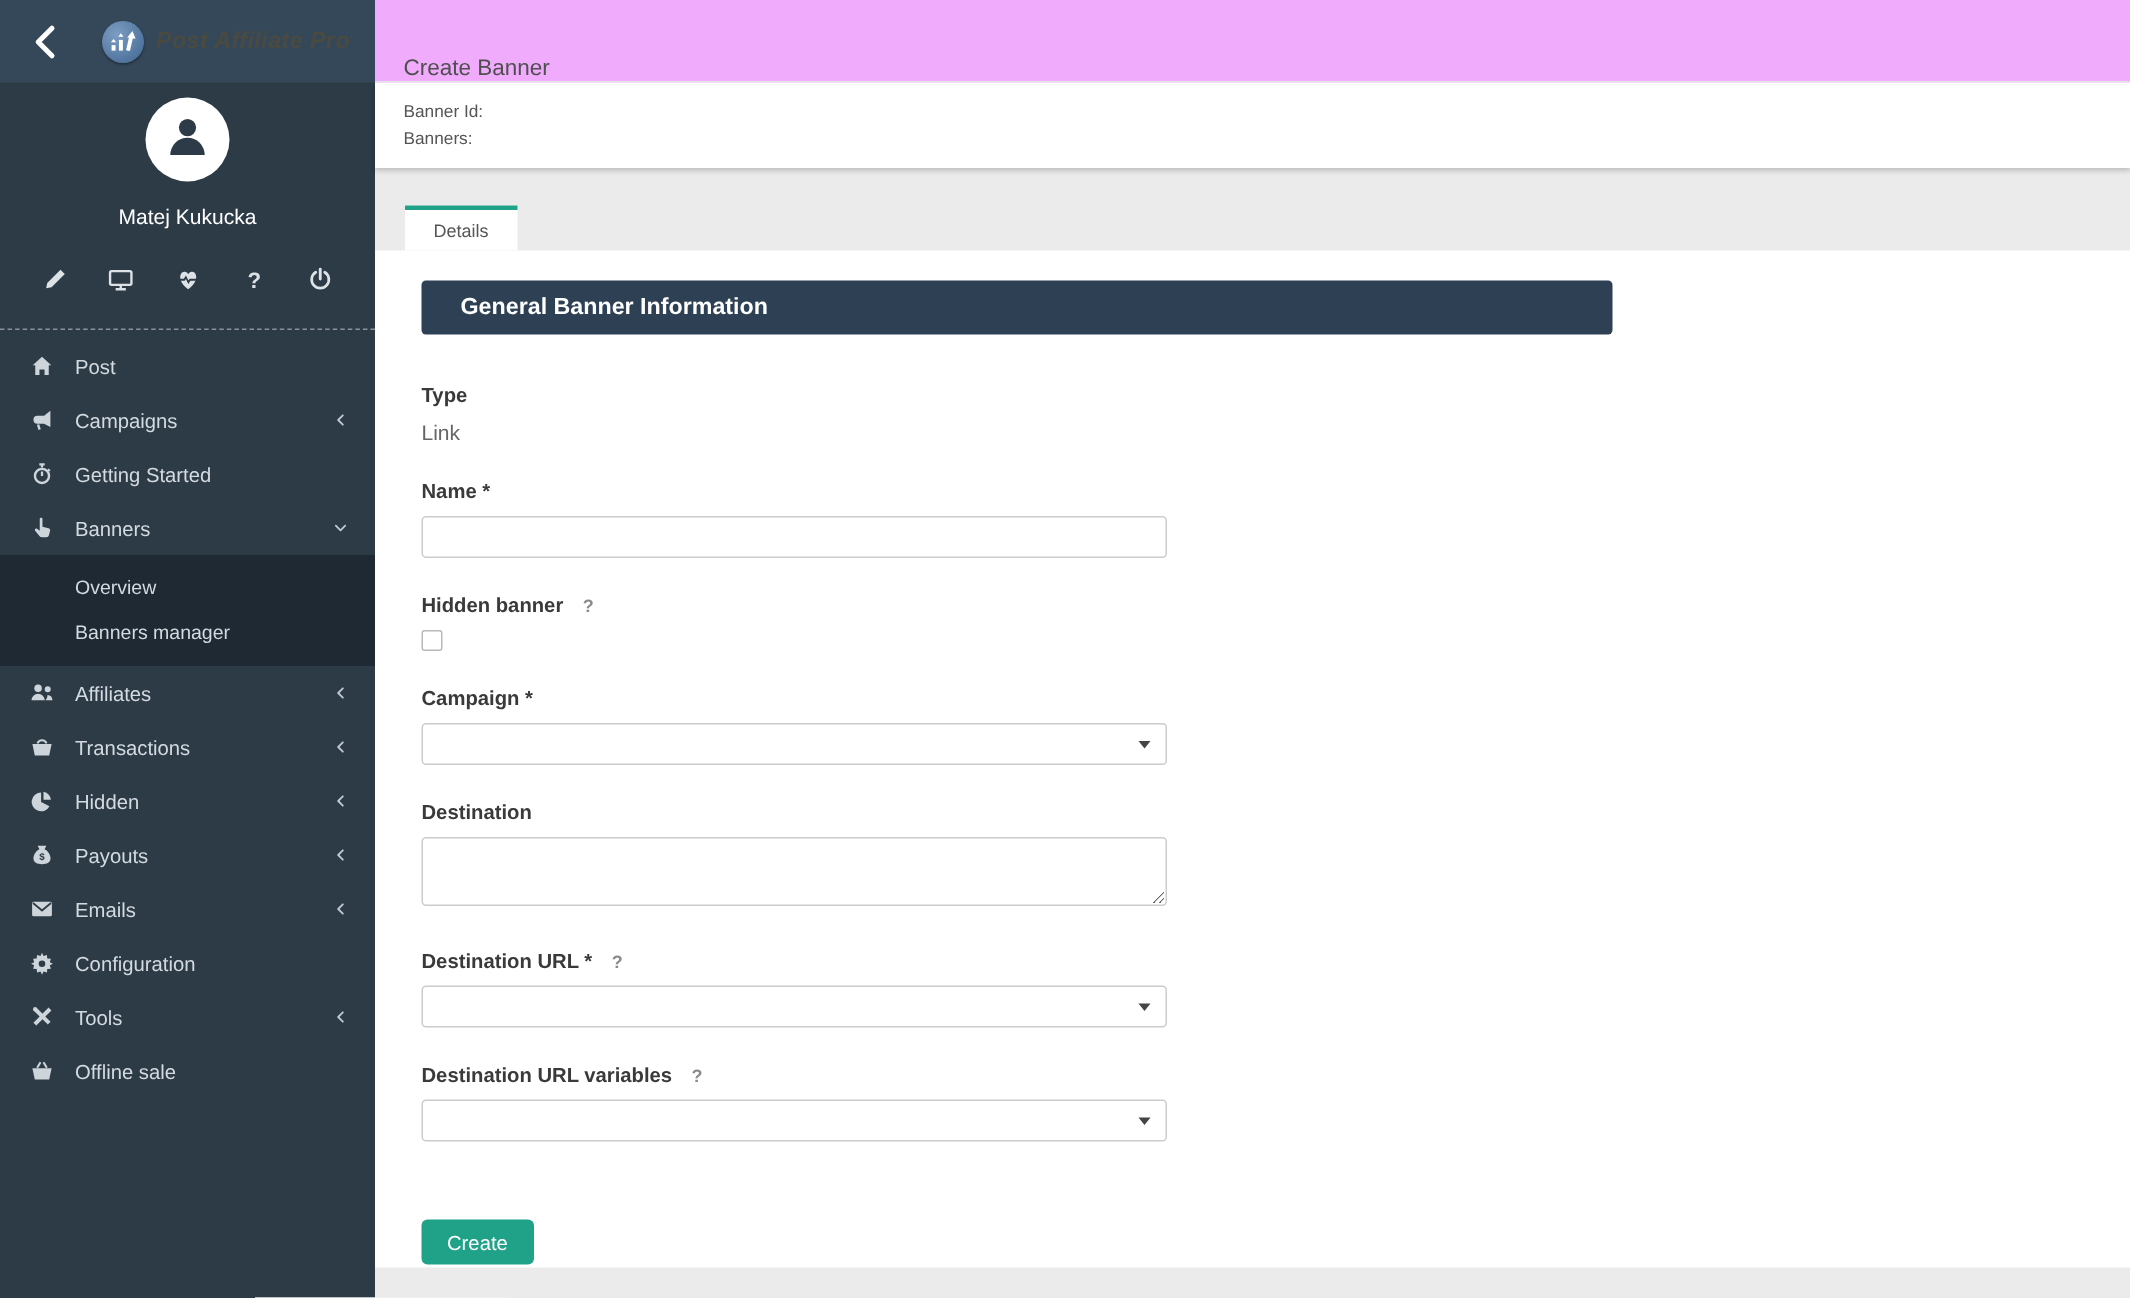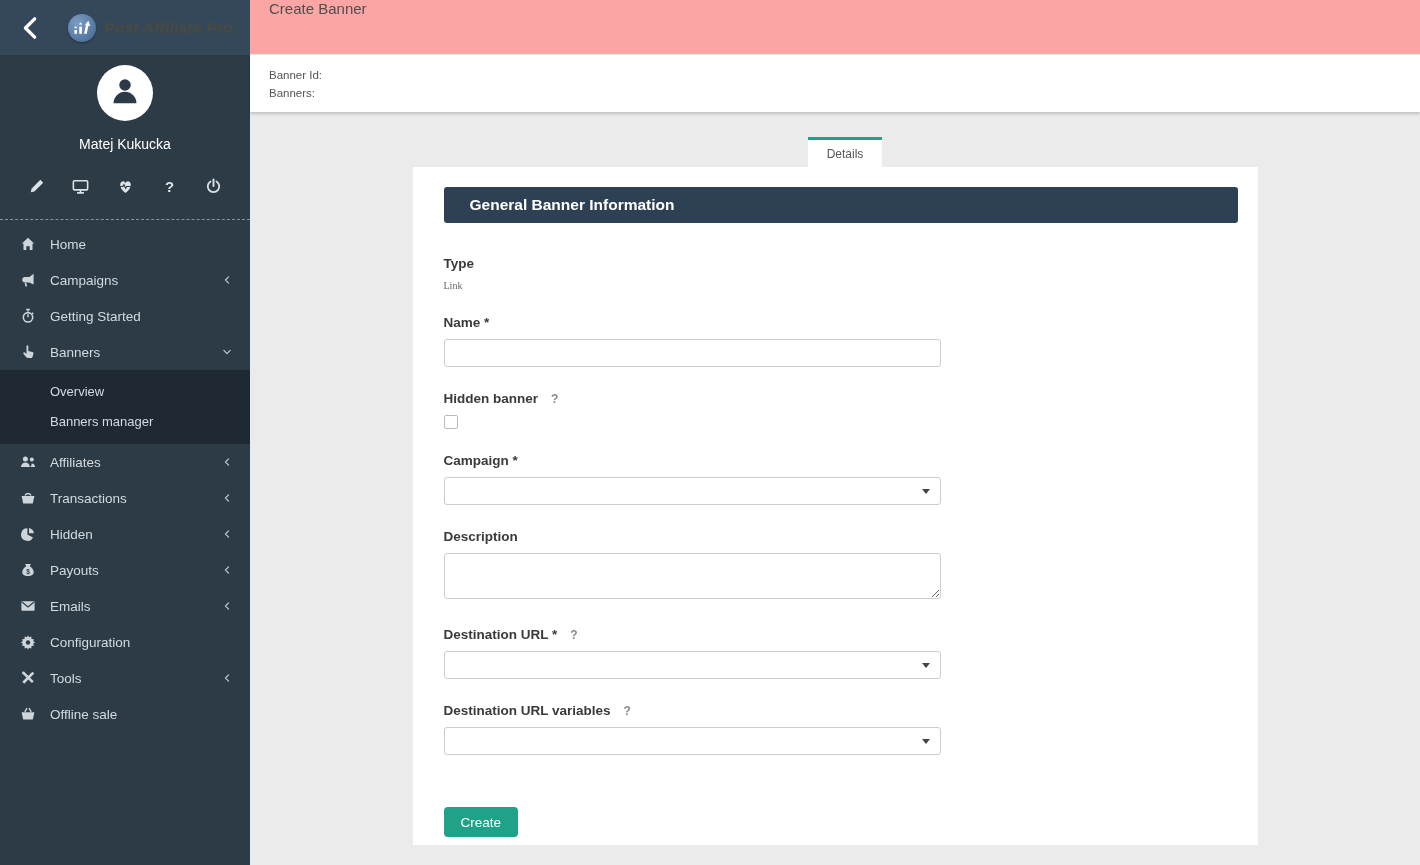--- a/index.html
+++ b/index.html
@@ -41,44 +41,44 @@
   .nav-icon svg { width:100%; height:100%; display:block; }
   .nav-label { flex:1; }
   .nav-chevron { width:10px; height:10px; color:#c2cad1; }
   .nav-chevron svg { width:100%; height:100%; display:block; }
   .submenu { background:var(--submenu); padding:7px 0; }
   .submenu-item { height:30px; line-height:30px; padding-left:50px; color:#d3dae0;
                   font-size:13px; cursor:pointer; }
 
   
   .main { flex:1; display:flex; flex-direction:column; background:#ebebeb; min-width:0; }
-  .main-header { height:55px; flex:0 0 55px; background:#fca5a5; display:flex;
-                 align-items:flex-start; padding-left:19px; font-size:15px; color:#4f4f4f;
+  .main-header { height:55px; flex:0 0 55px; background:#f0abfc; display:flex;
+                 align-items:flex-end; padding-left:19px; font-size:15px; color:#4f4f4f;
                  border-bottom:1px solid #e5e5e5; position:relative; z-index:3; }
   .meta-strip { height:57px; flex:0 0 57px; background:#ffffff; padding:11px 0 0 19px;
                 box-shadow:0 2px 3px rgba(0,0,0,.18); position:relative; z-index:2; }
   .meta-line { font-size:11.5px; color:#555; line-height:18px; }
 
-  .content { flex:1; display:flex; flex-direction:column; padding-top:25px; min-height:0;align-items:center; }
+  .content { flex:1; display:flex; flex-direction:column; padding-top:25px; min-height:0; }
   .tabs-row { margin-left:20px; height:30px; display:flex; flex:0 0 30px; }
   .tab { background:#fff; border-top:3px solid var(--accent); padding:0 19px;
          font-size:12px; color:#555; display:flex; align-items:center; cursor:pointer; }
   .panel { background:#fff; flex:1; margin-bottom:20px; padding:20px 20px 0 31px;
            overflow:hidden; }
 
   .section-bar { width:794px; height:36px; background:var(--section-bar); color:#fff;
                  border-radius:3px; font-size:15.5px; font-weight:bold;
                  line-height:36px; padding-left:26px; }
 
   .form { margin-top:33px; }
   .field { margin-bottom:24px; }
   .label-row { display:flex; align-items:center; margin-bottom:9px; }
   .label { font-weight:bold; font-size:13.5px; color:#3a3a3a; }
   .help { color:#8a8a8a; font-size:12px; font-weight:bold; margin-left:13px; cursor:pointer; }
-  .static-value { font-size:10px; color:#666;font-family:Liberation Serif, serif; }
+  .static-value { font-size:14px; color:#666; }
   .text-input { width:497px; height:28px; border:1px solid #cccccc; border-radius:3px;
                 padding:0 8px; font-size:13px; color:#333; background:#fff;
                 font-family:"Liberation Sans",sans-serif; }
   .checkbox { appearance:none; -webkit-appearance:none; width:14px; height:14px;
               border:1px solid #b9b9b9; border-radius:2px; background:#fff;
               cursor:pointer; display:block; margin-top:2px; }
   .select-box { width:497px; height:28px; border:1px solid #cccccc; border-radius:3px;
                 background:#fff; position:relative; cursor:pointer; }
   .select-value { line-height:26px; padding:0 26px 0 8px; font-size:13px; color:#333;
                   overflow:hidden; white-space:nowrap; }
@@ -156,21 +156,21 @@
 
     <div class="sidebar-divider"></div>
 
     <div class="nav">
         <div class="nav-item">
           <span class="nav-icon">
             <svg viewBox="0 0 16 16" width="100%" height="100%">
               <path d="M8 1.8 14.2 7.5h-1.7V14H9.7v-3.7H6.3V14H3.5V7.5H1.8z" fill="currentColor"></path>
             </svg>
           </span>
-          <span class="nav-label">Home</span>
+          <span class="nav-label">Post</span>
         </div>
         <div class="nav-item">
           <span class="nav-icon">
             <svg viewBox="0 0 16 16" width="100%" height="100%">
               <path d="M13.6 1.8v10.8l-4.2-2.1H5a2.7 2.7 0 0 1 0-5.4h4.4z" fill="currentColor"></path>
               <path d="M5.4 11l1 3.4" stroke="currentColor" stroke-width="1.6" fill="none"></path>
             </svg>
           </span>
           <span class="nav-label">Campaigns</span>
           <span class="nav-chevron">
@@ -360,21 +360,21 @@
                 <span class="label">Campaign *</span>
               </div>
             <div class="select-box">
               <div class="select-value"></div>
               <span class="caret"></span>
             </div>
           </div>
 
           <div class="field">
             <div class="label-row">
-                <span class="label">Description</span>
+                <span class="label">Destination</span>
               </div>
             <textarea class="textarea" style=""></textarea>
           </div>
 
           <div class="field">
             <div class="label-row">
               <span class="label">Destination URL *</span>
               <span class="help">?</span>
             </div>
             <div class="select-box">

